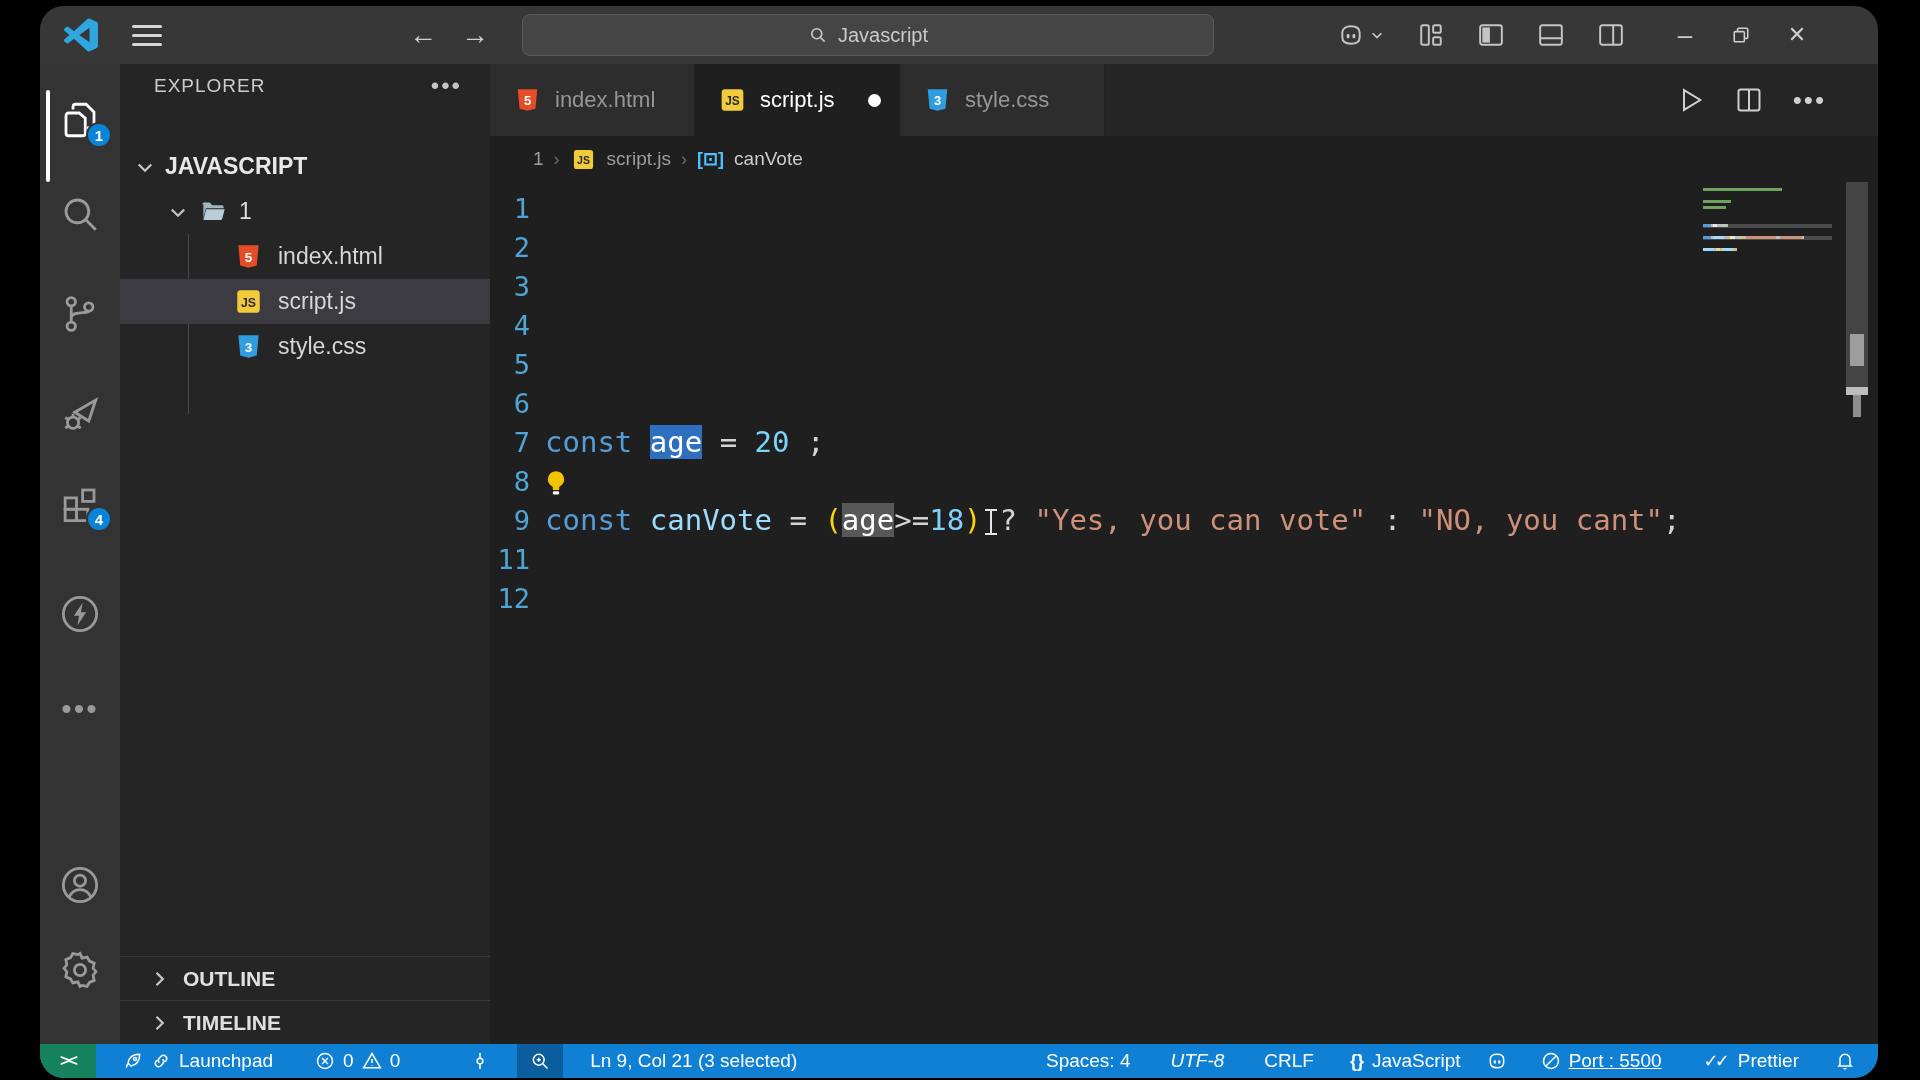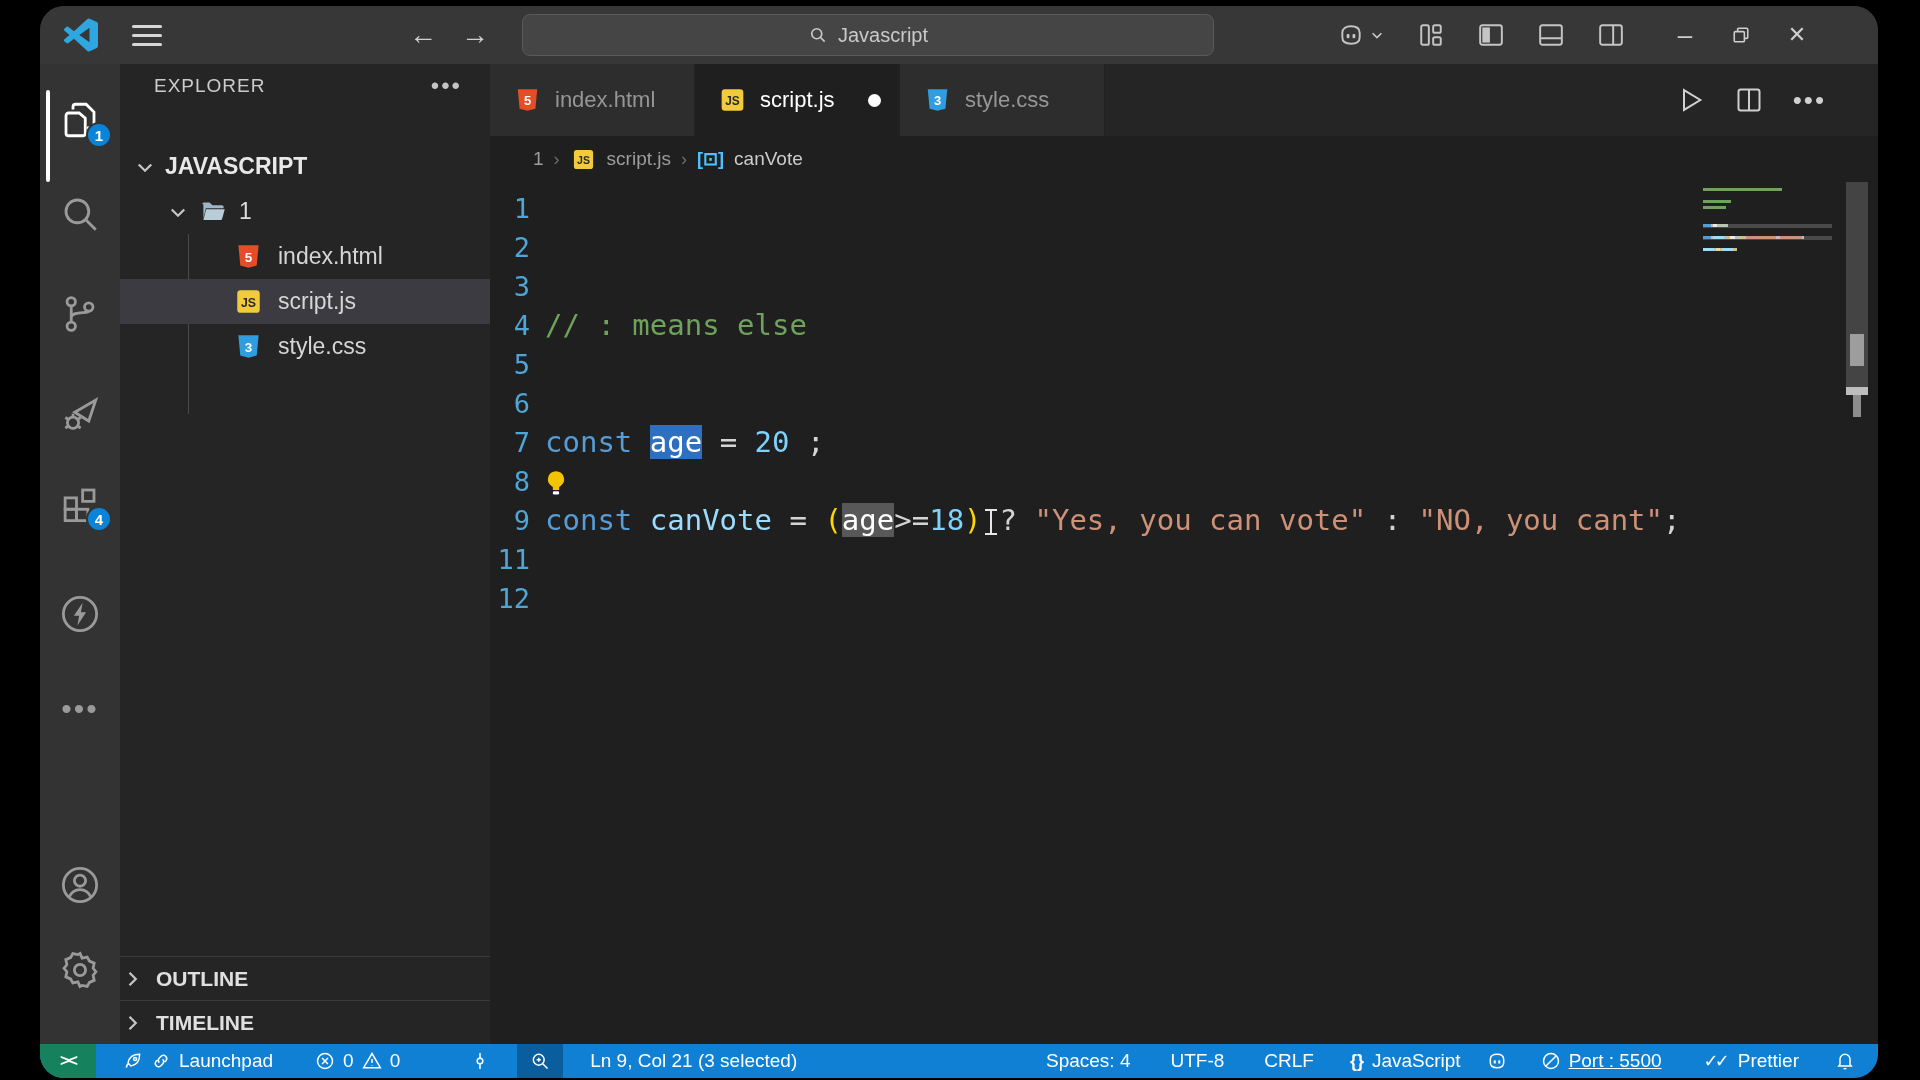--- a/index.html
+++ b/index.html
@@ -52,21 +52,21 @@
   .row { height:45px; display:flex; align-items:center; font-size:23px; cursor:pointer; position:relative; }
   .row.selected { background:#3b3b41; }
   .chev { width:20px; height:20px; color:#c5c5c5; flex:0 0 20px; }
   .ws-row { padding-left:15px; font-weight:bold; color:#e8e8e8; gap:10px; }
   .folder-row { padding-left:48px; gap:12px; color:#dddddd; }
   .file-row { padding-left:115px; gap:16px; color:#d6d6d6; }
   .fi { width:27px; height:27px; flex:0 0 27px; }
   .guide { position:absolute; left:68px; top:0; width:1px; height:180px; background:#4a4a4a; }
   .sb-bottom { margin-top:auto; }
   .sb-sec { height:44px; border-top:1px solid #3a3a3a; display:flex; align-items:center;
-            padding-left:2px; gap:14px; font-weight:bold; font-size:21px; color:#e0e0e0; cursor:pointer; }
+            padding-left:29px; gap:14px; font-weight:bold; font-size:21px; color:#e0e0e0; cursor:pointer; }
 
   
   .editor { flex:1; display:flex; flex-direction:column; min-width:0; position:relative; }
   .tabbar { height:72px; background:#252526; display:flex; align-items:stretch; flex:0 0 72px; }
   .tab { width:205px; display:flex; align-items:center; gap:14px; padding:0 18px 0 24px;
          background:#2d2d2d; color:#969696; font-size:22px; border-right:1px solid #222; cursor:pointer; }
   .tab.active { background:#1f1f1f; color:#ffffff; }
   .tab .fi { width:26px; height:26px; }
   .dirty-dot { width:13px; height:13px; border-radius:50%; background:#ffffff; margin-left:auto; }
   .ed-actions { margin-left:auto; display:flex; align-items:center; gap:30px; padding-right:52px; color:#d0d0d0; }
@@ -361,21 +361,21 @@
           <span class="bc-sep">›</span>
           <span class="bc-sym">[⊡]</span>
           <span class="bc-last">canVote</span>
         </div>
 
         <div class="codearea">
           <div id="code-lines">
               <div class="code-line"><span class="ln">1</span></div>
               <div class="code-line"><span class="ln">2</span><span class="lc"></span></div>
               <div class="code-line"><span class="ln">3</span></div>
-              <div class="code-line"><span class="ln">4</span><span class="lc"><span class="tk-cmt">// : means else</span></span></div>
+              <div class="code-line"><span class="ln">4</span></div>
               <div class="code-line"><span class="ln">5</span><span class="lc"></span></div>
               <div class="code-line"><span class="ln">6</span><span class="lc"></span></div>
               <div class="code-line"><span class="ln">7</span><span class="lc"><span class="tk-kw">const</span><span class="tk-p"> </span><span class="tk-selb">age</span><span class="tk-p"> = </span><span class="tk-num">20</span><span class="tk-p"> ;</span></span></div>
               <div class="code-line"><span class="ln">8</span><span class="lc"><span class="bulb-wrap"><svg viewBox="0 0 24 24" style="width:30px;height:30px;">
                       <path fill="#f5c400" d="M12 2.5a6.5 6.5 0 0 0-3.4 12l.9.6v2.4h5v-2.4l.9-.6a6.5 6.5 0 0 0-3.4-12z"></path>
                       <rect x="9.5" y="18.5" width="5" height="2.6" rx="1" fill="#fff"></rect>
                     </svg></span></span></div>
               <div class="code-line"><span class="ln">9</span><span class="lc"><span class="tk-kw">const</span><span class="tk-p"> </span><span class="tk-var">canVote</span><span class="tk-p"> = </span><span class="tk-br">(</span><span class="tk-selg">age</span><span class="tk-p">&gt;=</span><span class="tk-num">18</span><span class="tk-br">)</span><span class="ibeam"></span><span class="tk-p">? </span><span class="tk-str">"Yes, you can vote"</span><span class="tk-p"> : </span><span class="tk-str">"NO, you cant"</span><span class="tk-p">;</span></span></div>
               <div class="code-line"><span class="ln">11</span></div>
               <div class="code-line"><span class="ln">12</span><span class="lc"></span></div>
@@ -477,21 +477,21 @@
         </svg>
       </div>
       <div class="st-item" style="margin-left:14px;">
         <span>Ln 9, Col 21 (3 selected)</span>
       </div>
 
       <div class="st-right">
         <div class="st-item">
           <span>Spaces: 4</span>
         </div>
-        <div class="st-item" style="margin-left:14px;">
+        <div class="st-item" style="margin-left:14px;font-style:italic;">
           <span>UTF-8</span>
         </div>
         <div class="st-item" style="margin-left:14px;">
           <span>CRLF</span>
         </div>
         <div class="st-item" style="margin-left:10px;">
           <span class="braces">{}</span>
           <span>JavaScript</span>
         </div>
         <div class="st-item">

